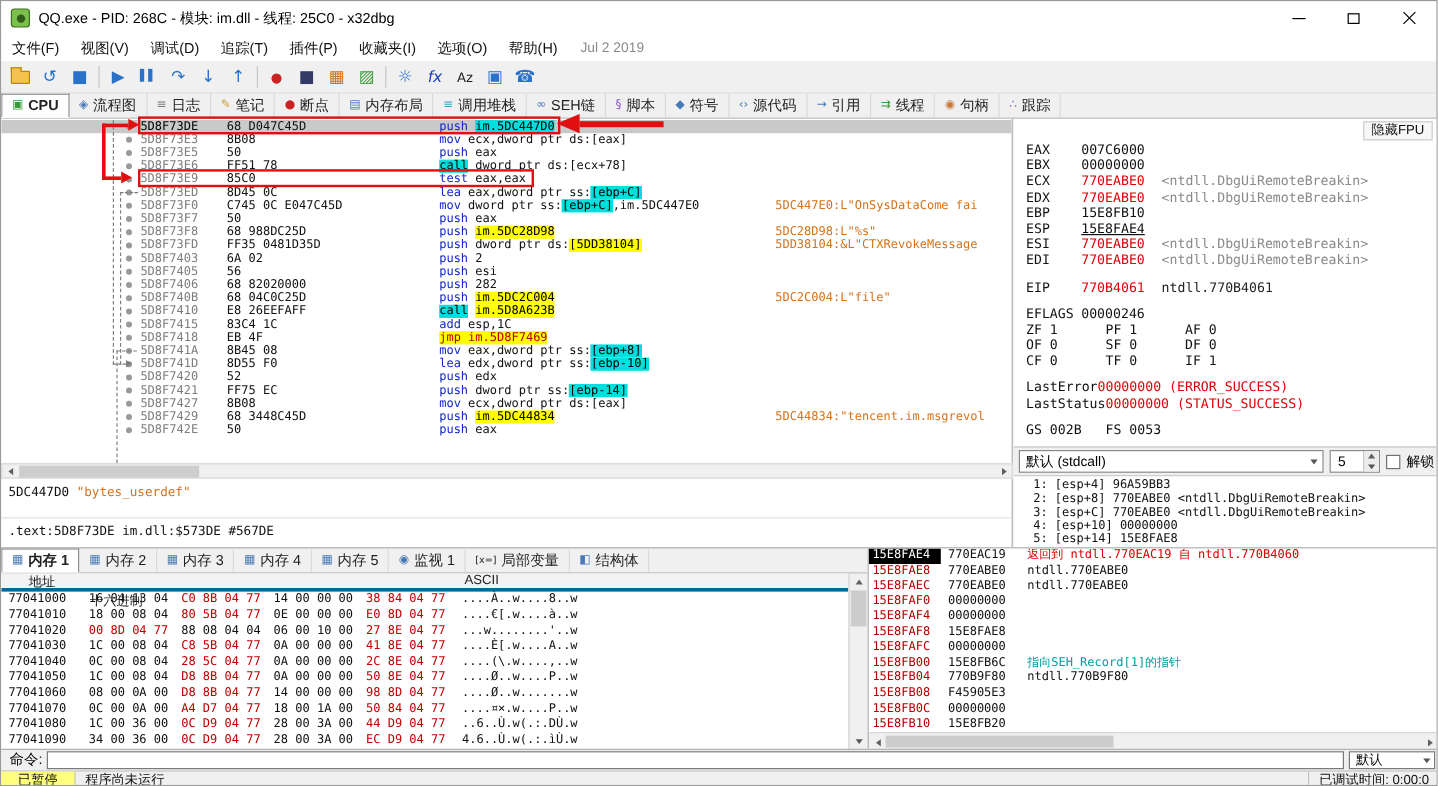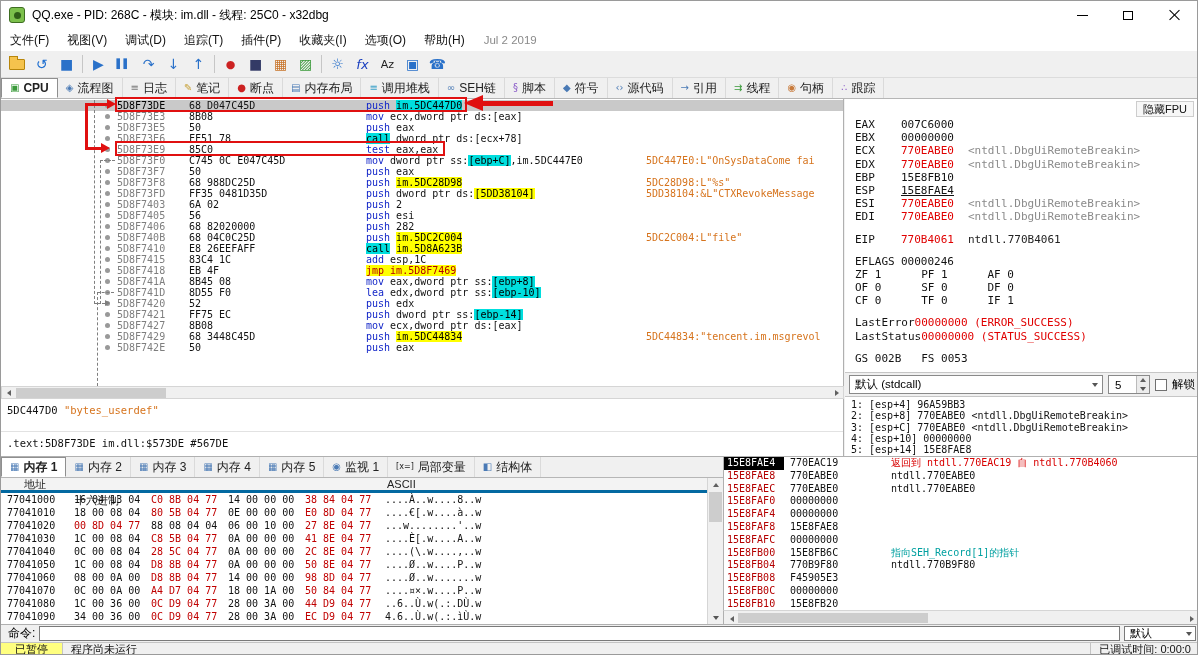--- a/index.html
+++ b/index.html
@@ -92,21 +92,21 @@
 
 .convrow{position:absolute;top:371px;left:844px;width:354px;height:25px;background:#f0f0f0;border-top:1px solid #c6c6c6;border-bottom:1px solid #c6c6c6;display:flex;align-items:center;padding:0 4px;gap:5px;}
 .combo{flex:1;height:19px;background:#fff;border:1px solid #8a8a8a;display:flex;align-items:center;font-size:11.5px;padding-left:5px;}
 .combo .tri-dn{margin-left:auto;margin-right:4px;}
 .spin{width:42px;height:19px;background:#fff;border:1px solid #8a8a8a;display:flex;align-items:center;font-size:11.5px;padding-left:6px;position:relative;}
 .spin-btns{position:absolute;right:0;top:0;width:13px;height:17px;display:flex;flex-direction:column;border-left:1px solid #bbb;}
 .spin-btn{flex:1;display:flex;align-items:center;justify-content:center;background:#ececec;}
 .chk{width:12px;height:12px;background:#fff;border:1px solid #707070;flex:none;}
 .chk-label{font-size:11.5px;}
 
-.args{position:absolute;top:396px;left:844px;width:354px;height:59px;background:#fff;font-family:"DejaVu Sans Mono",monospace;font-size:10px;color:#111;padding:2px 0 0 6px;overflow:hidden;}
+.args{position:absolute;top:396px;left:844px;width:354px;height:59px;background:#fff;font-family:"DejaVu Sans Mono",monospace;font-size:10px;color:#111;padding:2px 0 0 16px;overflow:hidden;}
 .arg-row{height:11.3px;line-height:11.3px;white-space:pre;}
 
 .dump{position:absolute;top:477px;left:0;width:706px;height:146px;background:#fff;font-family:"DejaVu Sans Mono",monospace;font-size:10px;overflow:hidden;}
 .dump-head{height:15px;background:#f3f3f3;border-bottom:3px solid #0369a1;display:flex;font-family:"Liberation Sans",sans-serif;font-size:11px;color:#222;align-items:center;}
 .dh-addr{width:68px;text-align:center;}
 .dh-hex{width:312px;padding-left:6px;margin-top:32px;}
 .dh-ascii{padding-left:6px;}
 .dmrow{height:13px;line-height:13px;display:flex;white-space:pre;color:#111;}
 .dm-addr{width:68px;padding-left:6px;flex:none;}
 .dm-g{width:77px;padding-left:5px;flex:none;}
@@ -114,21 +114,21 @@
 .dm-ascii{padding-left:8px;}
 .vscroll{position:absolute;top:477px;left:706px;width:16px;height:146px;background:#f0f0f0;border-left:1px solid #d5d5d5;}
 .vs-btn{position:absolute;left:0;width:15px;height:13px;display:flex;align-items:center;justify-content:center;}
 .vs-thumb{position:absolute;top:14px;left:1px;width:13px;height:30px;background:#cdcdcd;}
 
 .stack{position:absolute;top:455px;left:722px;width:476px;height:154px;background:#fff;border-left:1px solid #b0b0b0;border-top:1px solid #b0b0b0;font-family:"DejaVu Sans Mono",monospace;font-size:10px;overflow:hidden;}
 .strow{height:12.8px;line-height:12.8px;display:flex;white-space:pre;}
 .st-addr{width:60px;flex:none;color:#b40000;padding-left:3px;}
 .st-addr.cur{background:#000;color:#fff;}
 .st-val{width:68px;flex:none;color:#111;padding-left:6px;}
-.st-com{flex:1;color:#111;overflow:hidden;padding-left:4px;margin-left:35px;}
+.st-com{flex:1;color:#111;overflow:hidden;padding-left:4px;}
 .st-com.red{color:#d80000;}
 .st-com.teal{color:#00a0a0;}
 .stack-hscroll{position:absolute;top:609px;left:722px;width:476px;height:14px;background:#f0f0f0;border-left:1px solid #b0b0b0;border-top:1px solid #d5d5d5;}
 .sb-thumb-h2{position:absolute;left:14px;top:2px;width:190px;height:10px;background:#cdcdcd;}
 
 .cmdbar{position:absolute;top:623px;left:0;width:1198px;height:18px;background:#f0f0f0;border-top:1px solid #b0b0b0;display:flex;align-items:center;font-size:12px;padding:0 3px;}
 .cmd-label{padding:0 4px;white-space:nowrap;}
 .cmd-input{flex:1;height:15px;border:1px solid #7a7a7a;background:#fff;font-size:11px;padding:0 3px;font-family:"DejaVu Sans Mono",monospace;outline:none;}
 .cmd-combo{width:72px;height:15px;border:1px solid #7a7a7a;background:#fff;margin-left:4px;display:flex;align-items:center;font-size:11px;padding-left:5px;}
 .cmd-combo .tri-dn{margin-left:auto;margin-right:3px;}
@@ -303,20 +303,21 @@
       </div>
     </div>
 
   <div class="disasm">
     <div class="drows">
         <div class="drow sel"><span class="dgut"><i class="dot"></i></span><span class="daddr">5D8F73DE</span><span class="dbytes">68 D047C45D</span><span class="dinstr"><span class="sg-m">push </span><span class="sg-hc">im.5DC447D0</span></span><span class="dcomment"></span></div>
         <div class="drow"><span class="dgut"><i class="dot"></i></span><span class="daddr">5D8F73E3</span><span class="dbytes">8B08</span><span class="dinstr"><span class="sg-m">mov </span><span class="sg-t">ecx,dword ptr ds:[eax]</span></span><span class="dcomment"></span></div>
         <div class="drow"><span class="dgut"><i class="dot"></i></span><span class="daddr">5D8F73E5</span><span class="dbytes">50</span><span class="dinstr"><span class="sg-m">push </span><span class="sg-t">eax</span></span><span class="dcomment"></span></div>
         <div class="drow"><span class="dgut"><i class="dot"></i></span><span class="daddr">5D8F73E6</span><span class="dbytes">FF51 78</span><span class="dinstr"><span class="sg-cm">call</span><span class="sg-t"> dword ptr ds:[ecx+78]</span></span><span class="dcomment"></span></div>
         <div class="drow"><span class="dgut"><i class="dot"></i></span><span class="daddr">5D8F73E9</span><span class="dbytes">85C0</span><span class="dinstr"><span class="sg-m">test </span><span class="sg-t">eax,eax</span></span><span class="dcomment"></span></div>
+        <div class="drow"><span class="dgut"><i class="dot"></i></span><span class="daddr">5D8F73ED</span><span class="dbytes">8D45 0C</span><span class="dinstr"><span class="sg-m">lea </span><span class="sg-t">eax,dword ptr ss:</span><span class="sg-hc">[ebp+C]</span></span><span class="dcomment"></span></div>
         <div class="drow"><span class="dgut"><i class="dot"></i></span><span class="daddr">5D8F73F0</span><span class="dbytes">C745 0C E047C45D</span><span class="dinstr"><span class="sg-m">mov </span><span class="sg-t">dword ptr ss:</span><span class="sg-hc">[ebp+C]</span><span class="sg-t">,im.5DC447E0</span></span><span class="dcomment">5DC447E0:L"OnSysDataCome fai</span></div>
         <div class="drow"><span class="dgut"><i class="dot"></i></span><span class="daddr">5D8F73F7</span><span class="dbytes">50</span><span class="dinstr"><span class="sg-m">push </span><span class="sg-t">eax</span></span><span class="dcomment"></span></div>
         <div class="drow"><span class="dgut"><i class="dot"></i></span><span class="daddr">5D8F73F8</span><span class="dbytes">68 988DC25D</span><span class="dinstr"><span class="sg-m">push </span><span class="sg-hy">im.5DC28D98</span></span><span class="dcomment">5DC28D98:L"%s"</span></div>
         <div class="drow"><span class="dgut"><i class="dot"></i></span><span class="daddr">5D8F73FD</span><span class="dbytes">FF35 0481D35D</span><span class="dinstr"><span class="sg-m">push </span><span class="sg-t">dword ptr ds:</span><span class="sg-hy">[5DD38104]</span></span><span class="dcomment">5DD38104:&amp;L"CTXRevokeMessage</span></div>
         <div class="drow"><span class="dgut"><i class="dot"></i></span><span class="daddr">5D8F7403</span><span class="dbytes">6A 02</span><span class="dinstr"><span class="sg-m">push </span><span class="sg-t">2</span></span><span class="dcomment"></span></div>
         <div class="drow"><span class="dgut"><i class="dot"></i></span><span class="daddr">5D8F7405</span><span class="dbytes">56</span><span class="dinstr"><span class="sg-m">push </span><span class="sg-t">esi</span></span><span class="dcomment"></span></div>
         <div class="drow"><span class="dgut"><i class="dot"></i></span><span class="daddr">5D8F7406</span><span class="dbytes">68 82020000</span><span class="dinstr"><span class="sg-m">push </span><span class="sg-t">282</span></span><span class="dcomment"></span></div>
         <div class="drow"><span class="dgut"><i class="dot"></i></span><span class="daddr">5D8F740B</span><span class="dbytes">68 04C0C25D</span><span class="dinstr"><span class="sg-m">push </span><span class="sg-hy">im.5DC2C004</span></span><span class="dcomment">5DC2C004:L"file"</span></div>
         <div class="drow"><span class="dgut"><i class="dot"></i></span><span class="daddr">5D8F7410</span><span class="dbytes">E8 26EEFAFF</span><span class="dinstr"><span class="sg-cm">call</span><span class="sg-t"> </span><span class="sg-hy">im.5D8A623B</span></span><span class="dcomment"></span></div>
         <div class="drow"><span class="dgut"><i class="dot"></i></span><span class="daddr">5D8F7415</span><span class="dbytes">83C4 1C</span><span class="dinstr"><span class="sg-m">add </span><span class="sg-t">esp,1C</span></span><span class="dcomment"></span></div>

